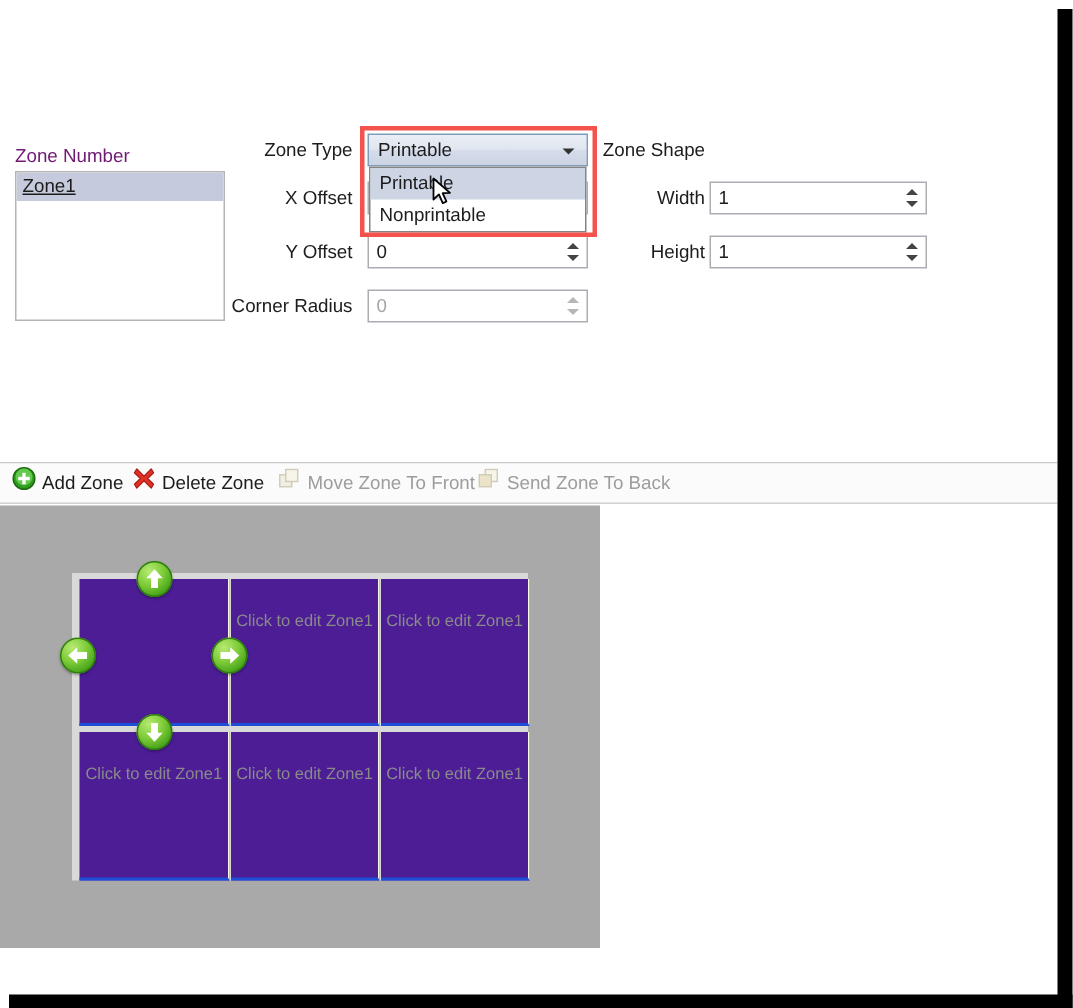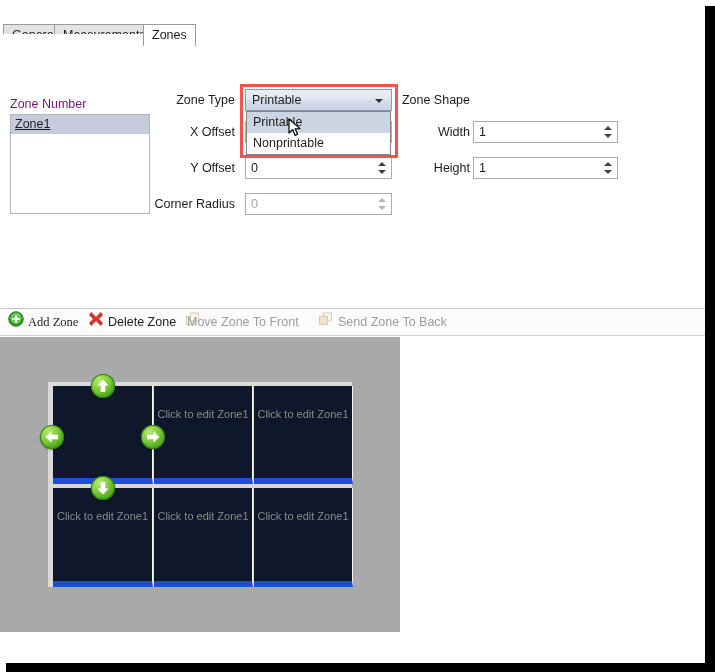--- a/index.html
+++ b/index.html
@@ -279,24 +279,24 @@
   #sheet {
     position: absolute;
     left: 48px;
     top: 45px;
     width: 304px;
     height: 205px;
     background: #d9d9d9;
   }
   .cell {
     position: absolute;
-    background: #0f172a;
+    background: #4c1d95;
     box-sizing: border-box;
     border-right: 1px solid #faf8e2;
-    border-bottom: 6px solid #1d4ed8;
+    border-bottom: 2px solid #1d4ed8;
   }
   .cell .cell-text {
     position: absolute;
     left: 0;
     top: 22px;
     width: 100%;
     text-align: center;
     font-size: 11px;
     color: #8a8a8a;
   }
@@ -313,33 +313,20 @@
   }
   .handle svg { position: absolute; left: 0; top: 0; }
 
   .nosel { user-select: none; }
 </style>
 </head>
 <body class="nosel">
 
 <div id="app-window">
 
-  <div id="tabstrip">
-    <div class="tab" style="left:3px;">
-      <span>General</span>
-    </div>
-    <div class="tab" style="left:54px;">
-      <span>Measurements</span>
-    </div>
-    <div class="tab selected" style="left:143px;">
-      <span>Zones</span>
-    </div>
-    <div class="tab-underline"></div>
-    <div style="position:absolute;left:144px;top:32px;width:38px;height:2px;background:#ffffff;z-index:5;"></div>
-  </div>
 
   <div id="body-pane">
 
     <div id="zone-number-label">Zone Number</div>
     <div id="zone-list">
       <div class="zone-list-item selected">Zone1</div>
     </div>
 
     <div class="form-label" style="left:120px;top:59px;width:115px;">Zone Type</div>
     <div class="combo" style="left:245px;top:55px;width:147px;">
@@ -410,40 +397,40 @@
 
   <div id="toolbar">
 
     <span class="tb-ico" style="left:8px;">
       <svg width="16" height="16" viewBox="0 0 16 16">
         <circle cx="8" cy="8" r="7.2" fill="#2f9e1e" stroke="#1d6b11" stroke-width="1"></circle>
         <circle cx="8" cy="7" r="5.6" fill="#62c94c"></circle>
         <path d="M6.9,4.2 h2.2 v2.7 h2.7 v2.2 h-2.7 v2.7 h-2.2 v-2.7 h-2.7 v-2.2 h2.7 z" fill="#ffffff"></path>
       </svg>
     </span>
-    <span class="tb-item" style="left:28px;font-family:Liberation Serif, serif;">
+    <span class="tb-item" style="left:28px;">
       <span>Add Zone</span>
     </span>
 
     <span class="tb-ico" style="left:88px;">
       <svg width="16" height="16" viewBox="0 0 16 16">
         <path d="M3.2,1.6 L8,6.4 L12.8,1.6 L14.4,4.2 L10.4,8 L14.4,11.8 L12.8,14.4 L8,9.6 L3.2,14.4 L1.6,11.8 L5.6,8 L1.6,4.2 Z" fill="#e03127" stroke="#a81d16" stroke-width="0.8" stroke-linejoin="round"></path>
       </svg>
     </span>
     <span class="tb-item" style="left:108px;">
       <span>Delete Zone</span>
     </span>
 
     <span class="tb-ico" style="left:185px;opacity:.45;">
       <svg width="16" height="16" viewBox="0 0 16 16">
         <rect x="1.5" y="5.5" width="8" height="8" fill="#e8dfc4" stroke="#9b8e63" stroke-width="0.9"></rect>
         <rect x="5.5" y="2.0" width="8" height="8" fill="#f3ecd6" stroke="#9b8e63" stroke-width="0.9"></rect>
       </svg>
     </span>
-    <span class="tb-item disabled" style="left:187px;">
+    <span class="tb-item disabled" style="left:205px;">
       <span>Move Zone To Front</span>
     </span>
 
     <span class="tb-ico" style="left:318px;opacity:.45;">
       <svg width="16" height="16" viewBox="0 0 16 16">
         <rect x="5.5" y="2.0" width="8" height="8" fill="#f3ecd6" stroke="#9b8e63" stroke-width="0.9"></rect>
         <rect x="1.5" y="5.5" width="8" height="8" fill="#d8c98f" stroke="#9b8e63" stroke-width="0.9"></rect>
       </svg>
     </span>
     <span class="tb-item disabled" style="left:338px;">

